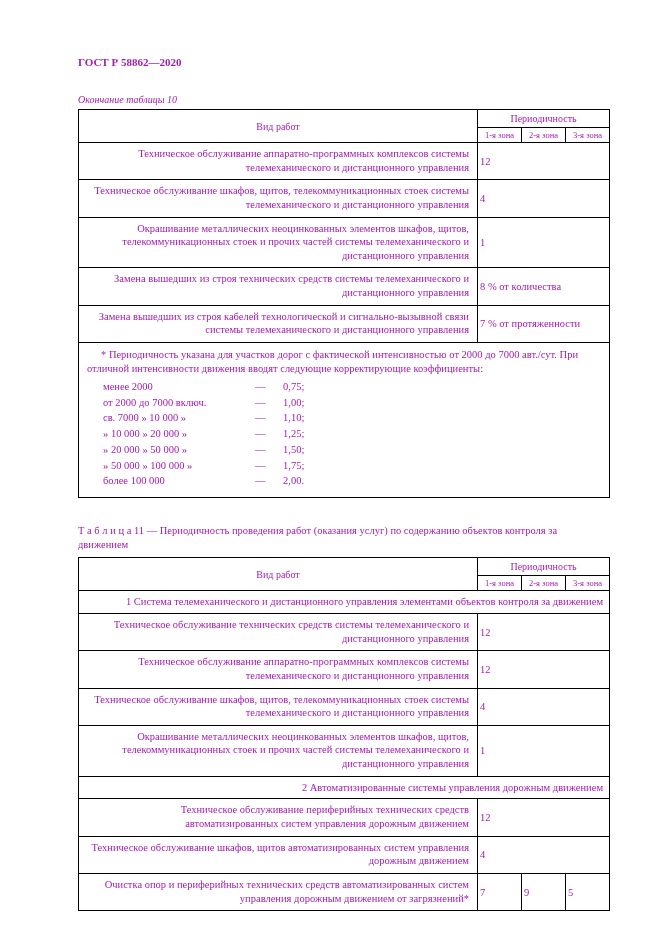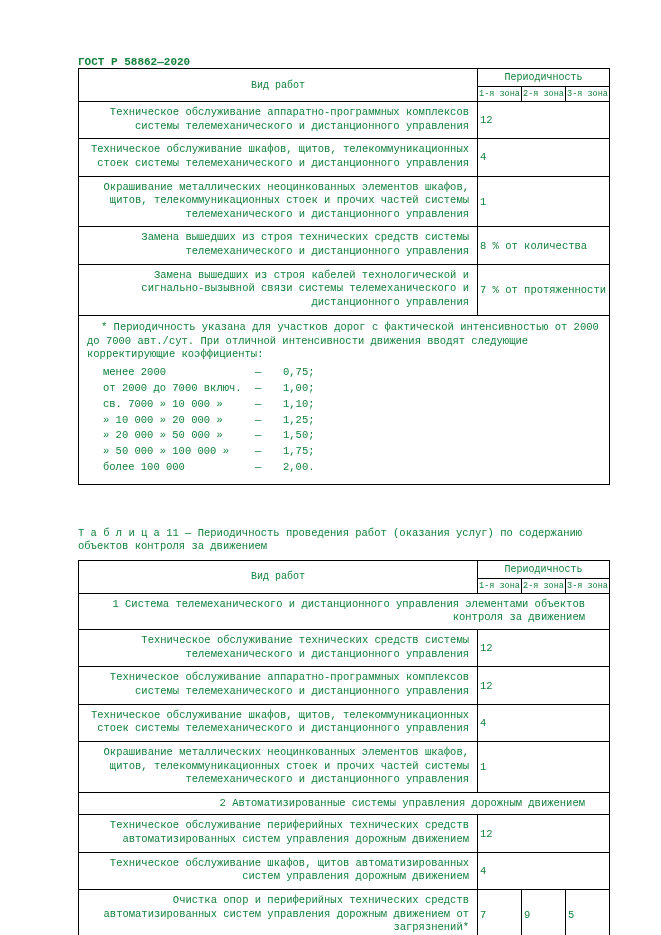--- a/index.html
+++ b/index.html
@@ -2,22 +2,22 @@
 <html><head>
 <meta charset="utf-8">
 <style>
   * { margin: 0; padding: 0; box-sizing: border-box; }
   html, body { background: #ffffff; }
   .page {
     position: relative;
     width: 661px;
     height: 935px;
     background: #ffffff;
-    font-family: Liberation Mono, monospace;
-    color: #15803d;
+    font-family: Liberation Serif, serif;
+    color: #a21caf;
     overflow: hidden;
   }
   .content {
     position: absolute;
     left: 78px;
     top: 56px;
     width: 531px;
   }
   .doc-code {
     font-size: 11px;
@@ -51,21 +51,21 @@
     padding: 2px 1px;
   }
   .td-work {
     font-size: 10.5px;
     line-height: 1.3;
     padding: 4px 8px 5px 6px;
     vertical-align: middle;
     text-align: right;
   }
   .td-section {
-    padding: 4px 24px;
+    padding: 4px 6px;
     margin-left: 27px;
   }
   .td-val {
     font-size: 10.5px;
     text-align: left;
     vertical-align: middle;
     padding: 2px;
   }
   .footnote-cell {
     font-size: 10.5px;
@@ -78,34 +78,35 @@
   }
   .coef-list { margin-top: 3px; }
   .coef-line {
     display: flex;
     margin-left: 16px;
     line-height: 1.5;
   }
   .coef-range { width: 152px; }
   .coef-dash  { width: 28px; }
   .table11-caption {
-    margin-top: 42px;
+    margin-top: 26px;
     margin-bottom: 6px;
     font-size: 10.5px;
     line-height: 1.3;
   }
 </style>
 </head>
 <body>
 
 <div class="page">
   <div class="content">
 
     <div class="doc-code">ГОСТ Р 58862—2020</div>
 
+    <div class="table10-caption">Окончание таблицы 10</div>
 
     <table>
       <colgroup>
         <col style="width:399px">
         <col style="width:44px">
         <col style="width:44px">
         <col style="width:44px">
       </colgroup>
       <thead>
         <tr>

